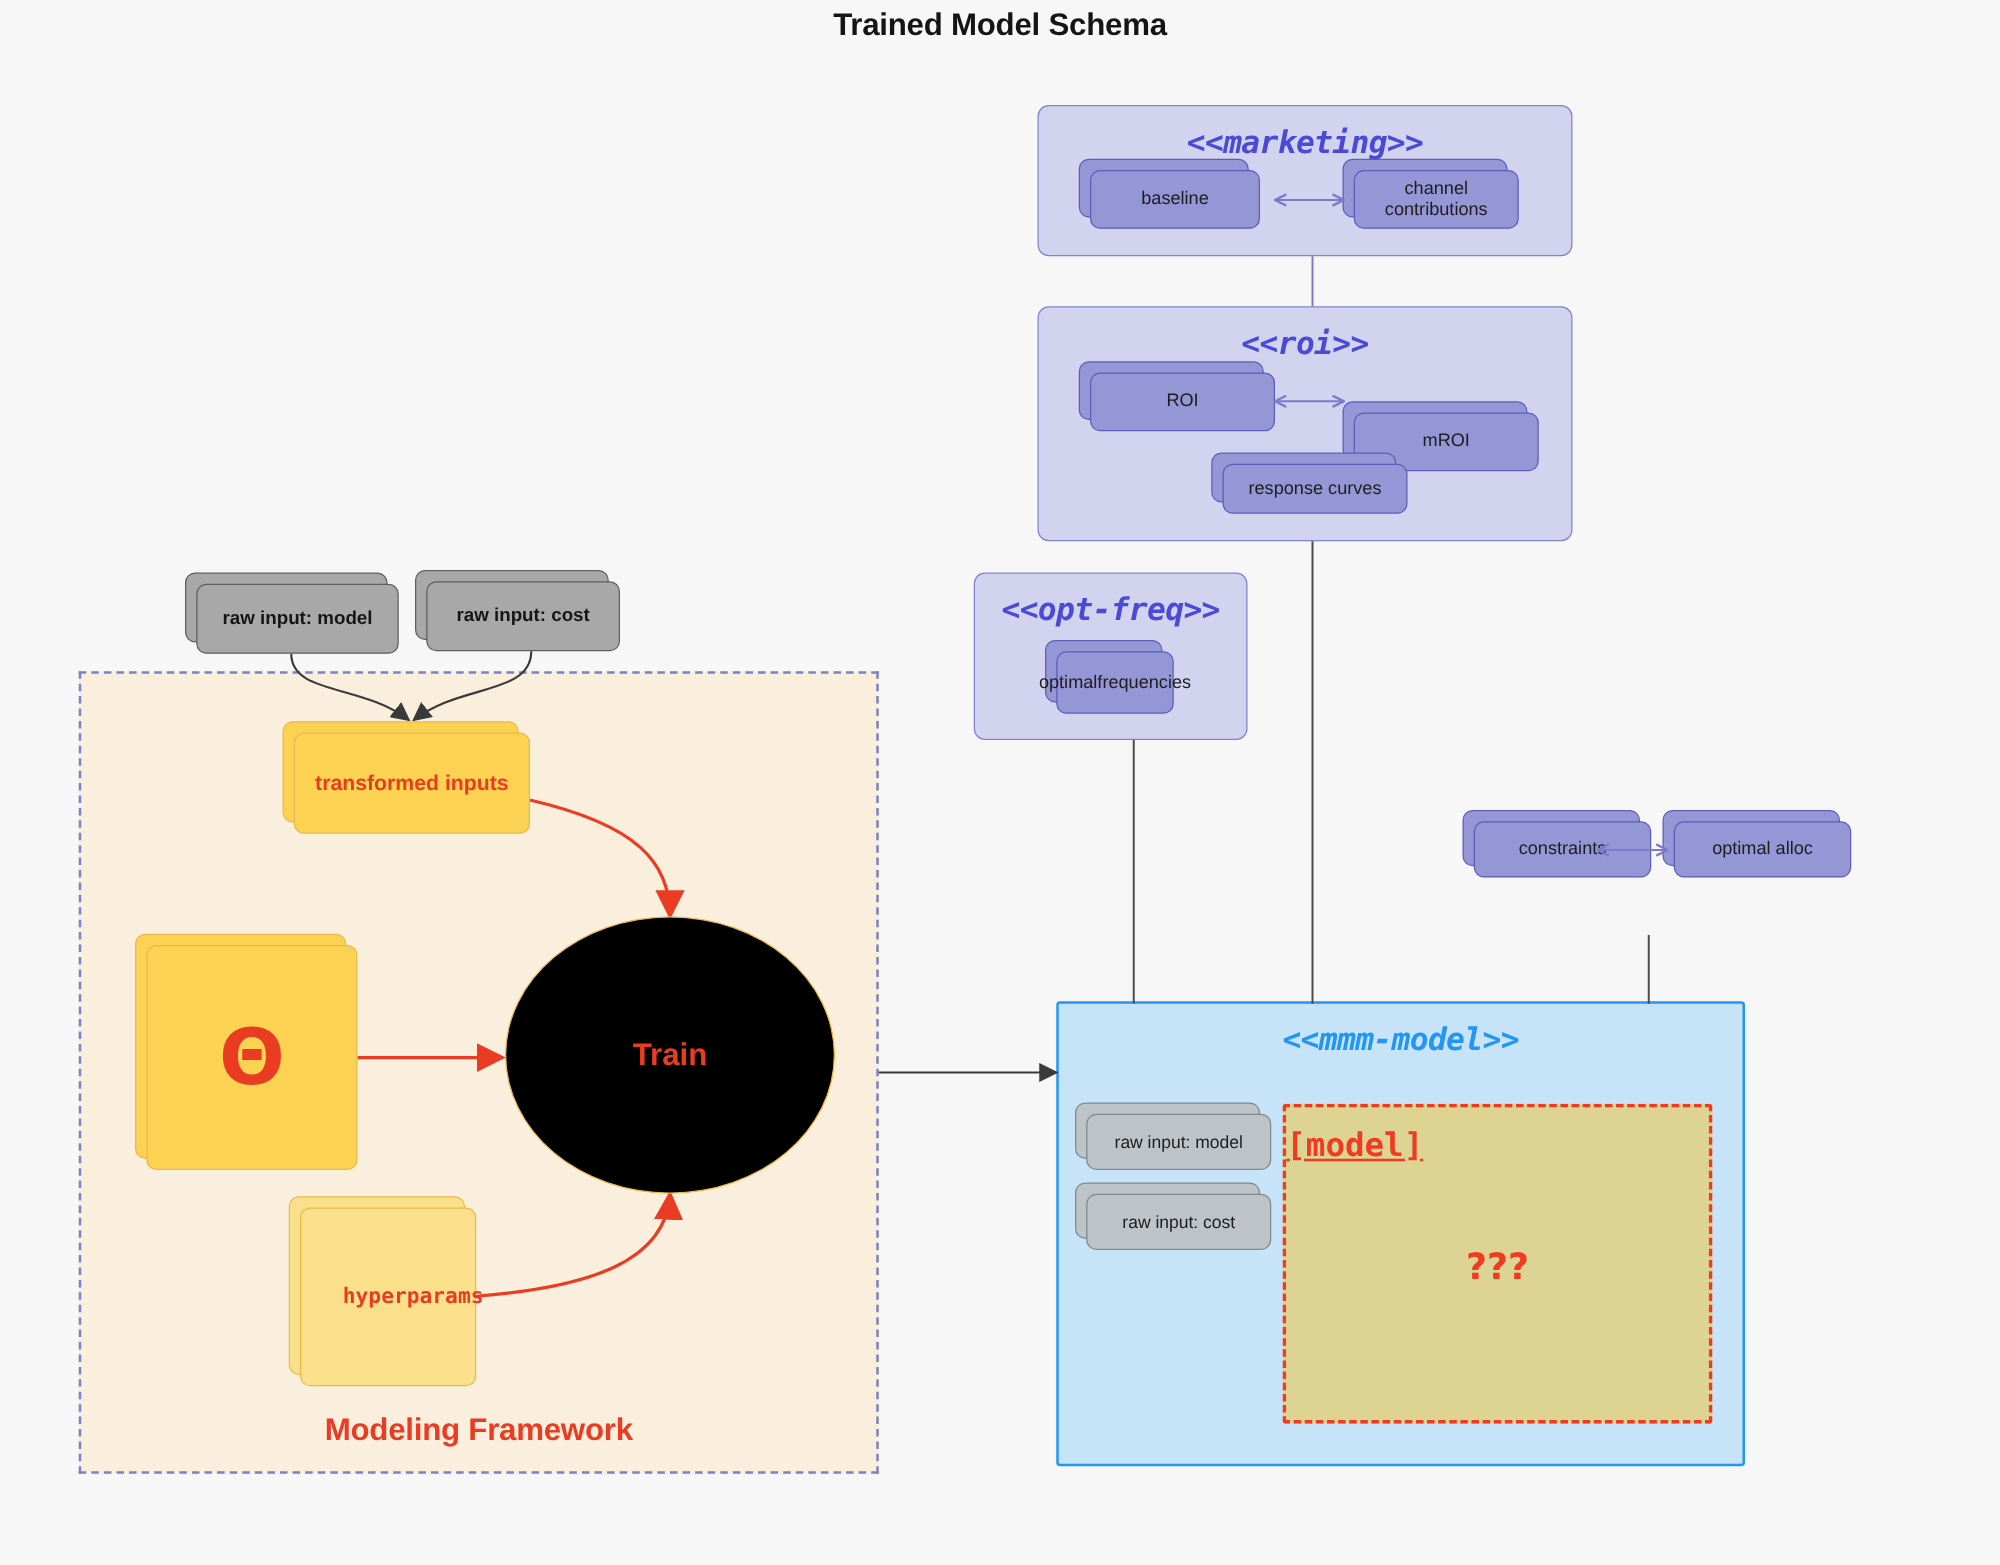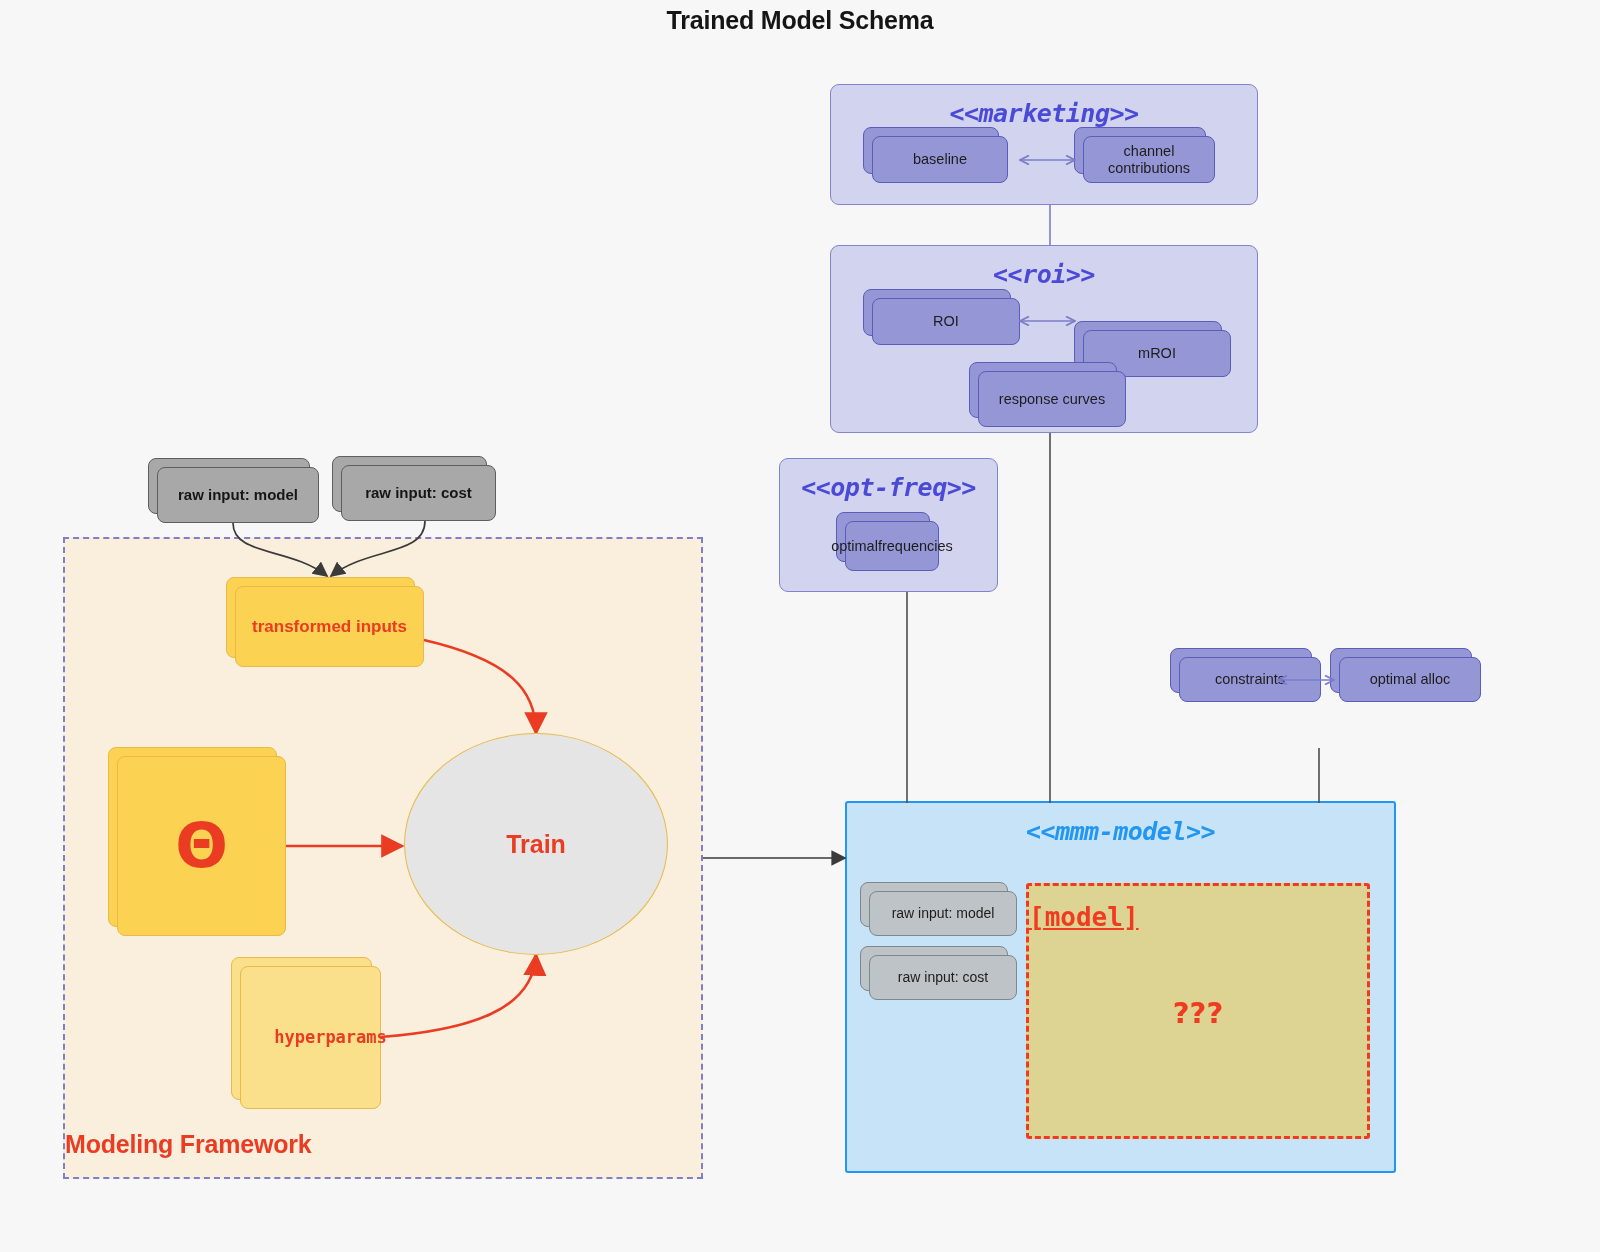--- a/index.html
+++ b/index.html
@@ -149,39 +149,40 @@
   .frame {
     position: absolute;
     background: #faefdc;
     border: 2px dashed #7d80c8;
     box-sizing: border-box;
     z-index: 1;
   }
   .frame-label {
     position: absolute;
     left: 0; right: 0;
+    text-align: center;
     font-size: 25px;
     font-weight: bold;
     color: #ea3b23;
     letter-spacing: -0.2px;
   }
 
   
   .theta {
     font-family: "DejaVu Sans", sans-serif;
     font-size: 62px;
     font-weight: bold;
     color: #ea3b23;
     line-height: 1;
   }
 
   
   .ellipse {
     position: absolute;
-    background: #e5e5e5;
+    background: #000000;
     border: 1.6px solid #e9b949;
     border-radius: 50%;
     box-sizing: border-box;
     display: flex;
     align-items: center;
     justify-content: center;
     color: #ea3b23;
     font-size: 25px;
     font-weight: bold;
     z-index: 3;
@@ -318,21 +319,21 @@
     <div class="pkg-title" style="top:14px;">&lt;&lt;roi&gt;&gt;</div>
   </div>
   <div class="card purple" style="left:872px; top:298px; width:148px; height:47px;">
     <div class="back"></div>
     <div class="front">ROI</div>
   </div>
   <div class="card purple" style="left:1083px; top:298px; width:148px; height:47px;margin-top:32px;">
     <div class="back"></div>
     <div class="front">mROI</div>
   </div>
-  <div class="card purple" style="left:978px; top:371px; width:148px; height:56px;">
+  <div class="card purple" style="left:978px; top:371px; width:148px; height:40px;">
     <div class="back"></div>
     <div class="front">response curves</div>
   </div>
 
   <div class="pkg" style="left:779px; top:458px; width:219px; height:134px;">
     <div class="pkg-title" style="top:14px;">&lt;&lt;opt-freq&gt;&gt;</div>
   </div>
   <div class="card purple" style="left:845px; top:521px; width:94px; height:50px;">
     <div class="back"></div>
     <div class="front">

